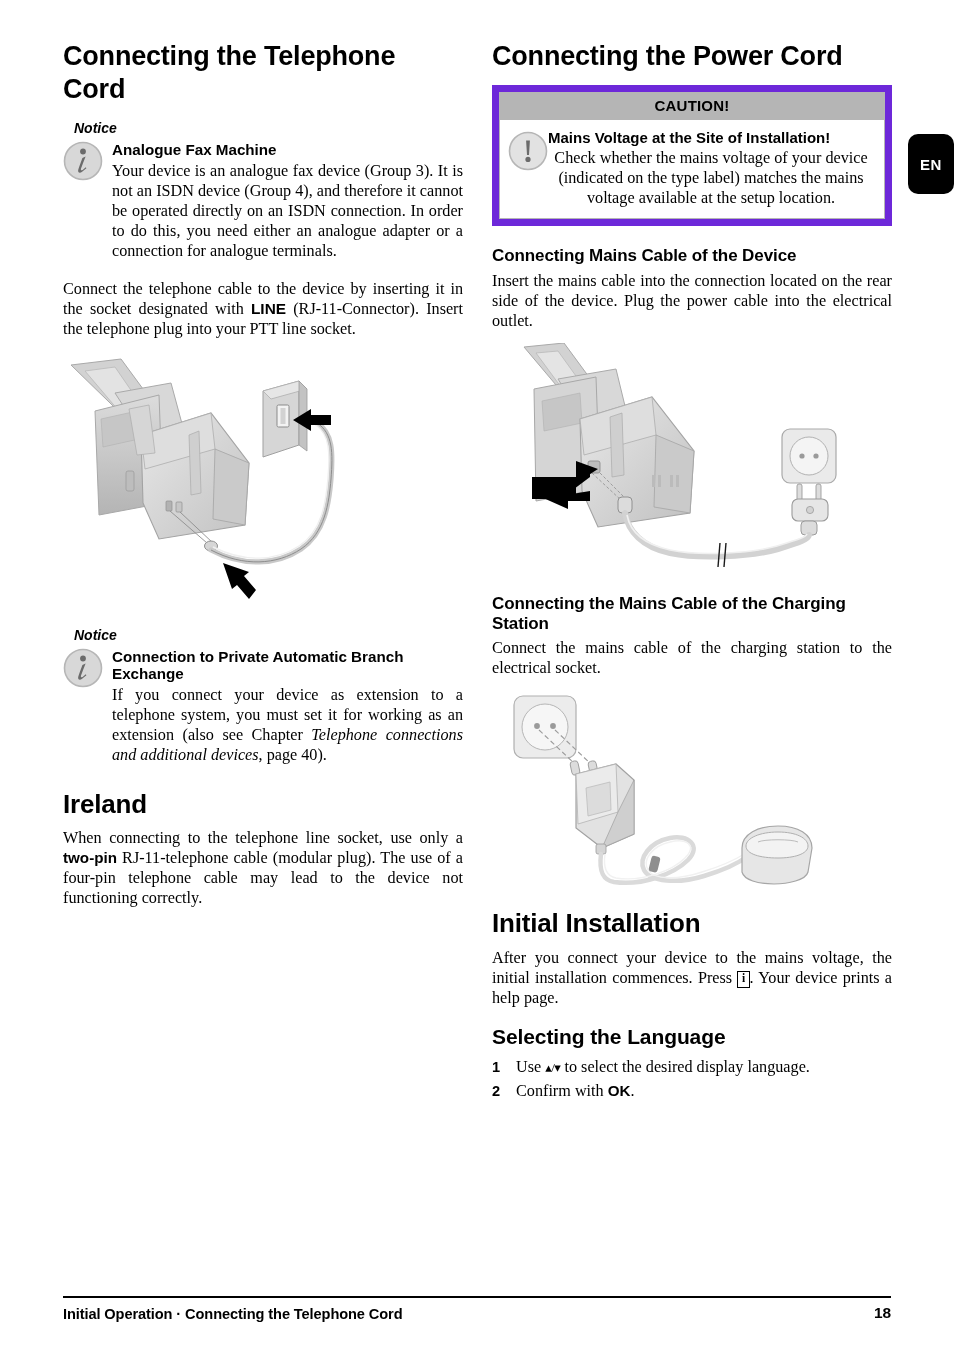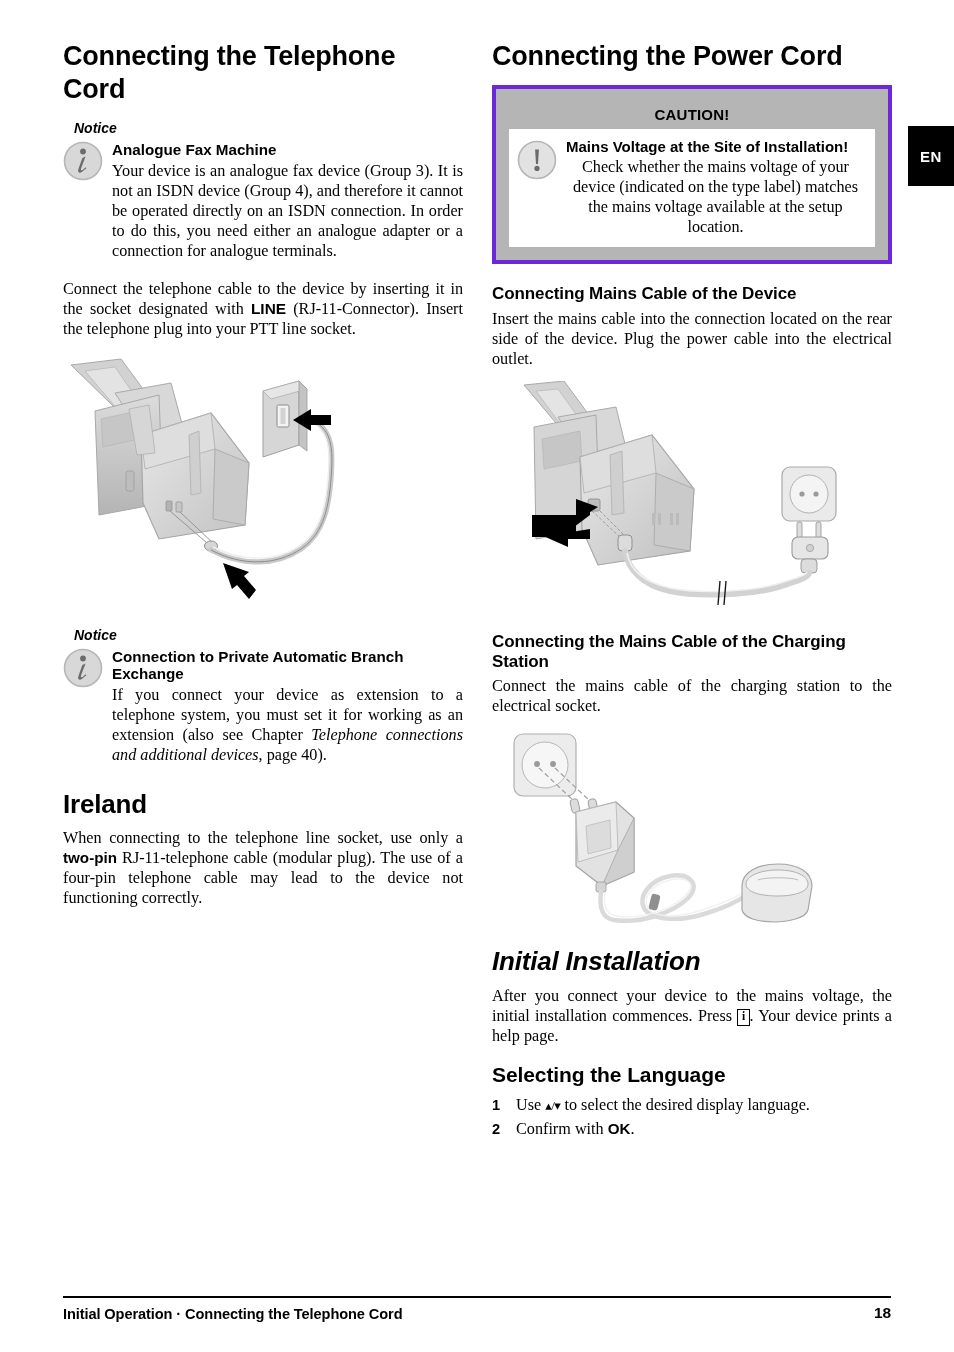--- a/index.html
+++ b/index.html
@@ -12,29 +12,29 @@
     color: #000000;
     position: relative;
     overflow: hidden;
   }
 
   .page { position: relative; width: 954px; height: 1352px; }
 
   
   .lang-tab {
     position: absolute;
-    left: 908px; top: 126px;
+    left: 908px; top: 134px;
     width: 46px; height: 60px;
     background: #000000;
     color: #ffffff;
     font-family: "Liberation Sans", sans-serif;
     font-weight: bold;
     font-size: 15px;
     letter-spacing: 0.5px;
-    display: flex; align-items: center; justify-content: center;
+    display: flex; align-items: center; justify-content: center; border-radius: 10px;
   }
 
   
   .col {
     position: absolute;
     top: 40px;
     width: 400px;
   }
   .col-left  { left: 63px; }
   .col-right { left: 492px; }
@@ -99,37 +99,36 @@
   .notice-text {
     font-size: 16.2px;
     line-height: 1.235;
     text-align: justify;
     margin: 0;
   }
 
   
   .caution-box {
     margin-top: 12px;
-    border: 4px solid #6d28d9;
+    border: 7px solid #6d28d9;
     background: #b5b5b5;
-    padding: 13px;
+    padding: 1px;
   }
   .caution-head {
     font-family: "Liberation Sans", sans-serif;
     font-weight: bold;
     font-size: 15px;
     text-align: center;
     padding: 4px 0 6px 0;
     background: #b5b5b5;
     letter-spacing: 0.2px;
   }
   .caution-inner {
     background: #ffffff;
     display: flex;
-    gap: 9px;
     align-items: flex-start;
     padding: 9px 10px 10px 8px;
   }
   .caution-icon { flex: 0 0 auto; width: 40px; height: 40px; margin-top: 2px; }
   .caution-body { flex: 1 1 auto; }
   .caution-title {
     font-family: "Liberation Sans", sans-serif;
     font-weight: bold;
     font-size: 15px;
     line-height: 1.16;
@@ -408,21 +407,21 @@
         <path d="M113,166 C111,180 114,188 124,190 C150,194 180,183 193,170 C206,157 194,150 178,154 C160,158 150,172 156,182 C162,192 186,192 210,184 C230,178 246,170 254,165" fill="none" stroke="#f1f1f1" stroke-width="1.4"></path>
 
         <rect x="158" y="168" width="9" height="16" rx="3" fill="#8f8f8f" transform="rotate(14 162 176)"></rect>
 
         <path d="M250,160 C250,146 266,138 286,138 C306,138 320,146 320,160 L316,184 C314,192 296,196 282,196 C266,196 252,192 250,184 Z" fill="#e6e6e6" stroke="#a6a6a6" stroke-width="1.2"></path>
         <path d="M254,158 C254,150 268,144 286,144 C304,144 316,150 316,158 C316,166 302,170 286,170 C268,170 254,166 254,158 Z" fill="#f3f3f3" stroke="#b0b0b0" stroke-width="1"></path>
         <path d="M266,154 C272,151 300,151 306,154" fill="none" stroke="#bcbcbc" stroke-width="1"></path>
       </svg>
     </div>
 
-    <h1 class="chapter" style="margin-top:20px; font-size:26px;font-style:italic;">Initial Installation</h1>
+    <h1 class="chapter" style="margin-top:20px; font-size:26px;">Initial Installation</h1>
 
     <p class="body" style="margin-top:8px;">
       <span>After you connect your device to the mains voltage, the initial installation commences. Press </span><span class="keycap">i</span><span>. Your device prints a help page.</span>
     </p>
 
     <h2 class="sub" style="font-size:21px; margin-top:17px;">Selecting the Language</h2>
 
     <ol class="steps">
       <li>
         <span class="num">1</span>

